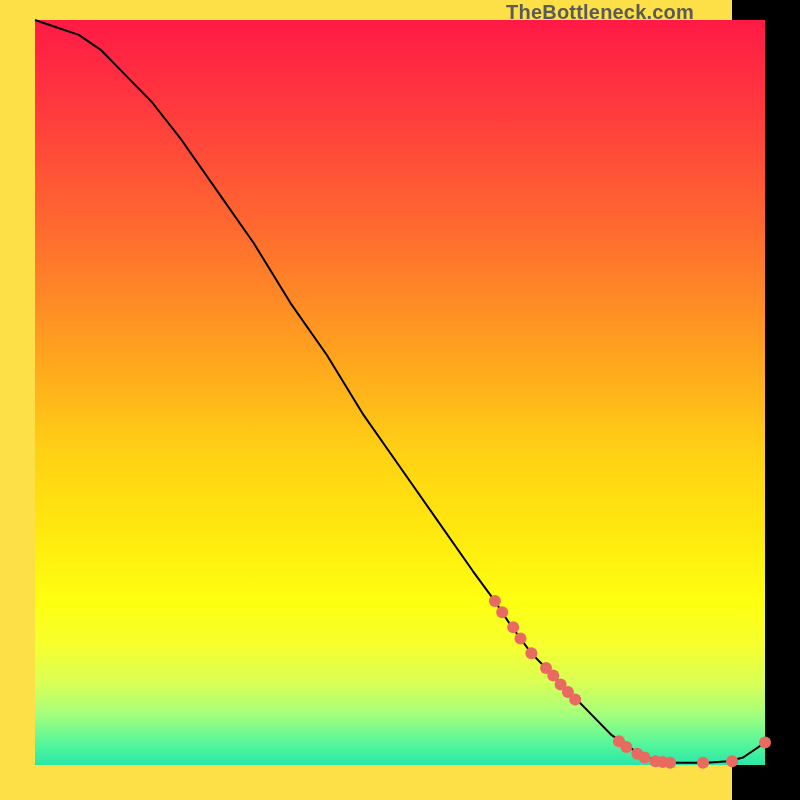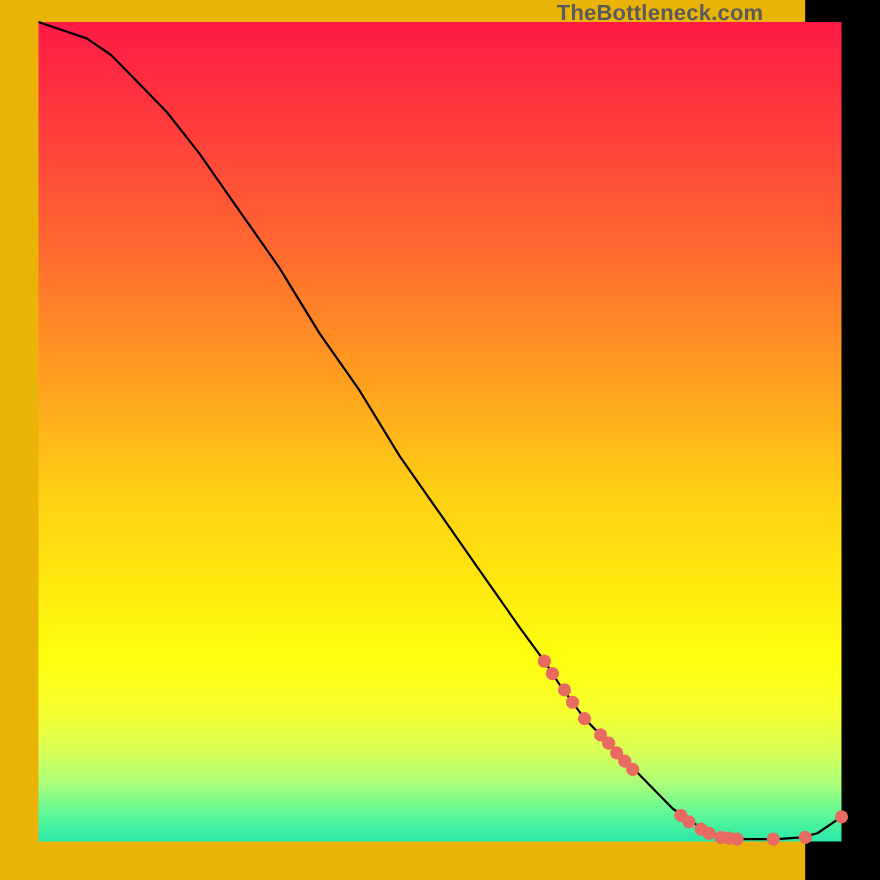--- a/index.html
+++ b/index.html
@@ -1,21 +1,21 @@
 <!DOCTYPE html>
 <html><head>
 <meta charset="utf-8">
 <style>
   * { margin: 0; padding: 0; box-sizing: border-box; }
   html, body { width: 800px; height: 800px; background: #000; overflow: hidden; }
   .frame {
     position: relative;
     width: 732px;
     height: 800px;
-    background: #eab308;
+    background: #fde047;
   }
   .plot {
     position: absolute;
     left: 35px;
     top: 20px;
     width: 730px;
     height: 745px;
     background: linear-gradient(to bottom,
       #ff1a45 0%,
       #ff3a3d 12%,

